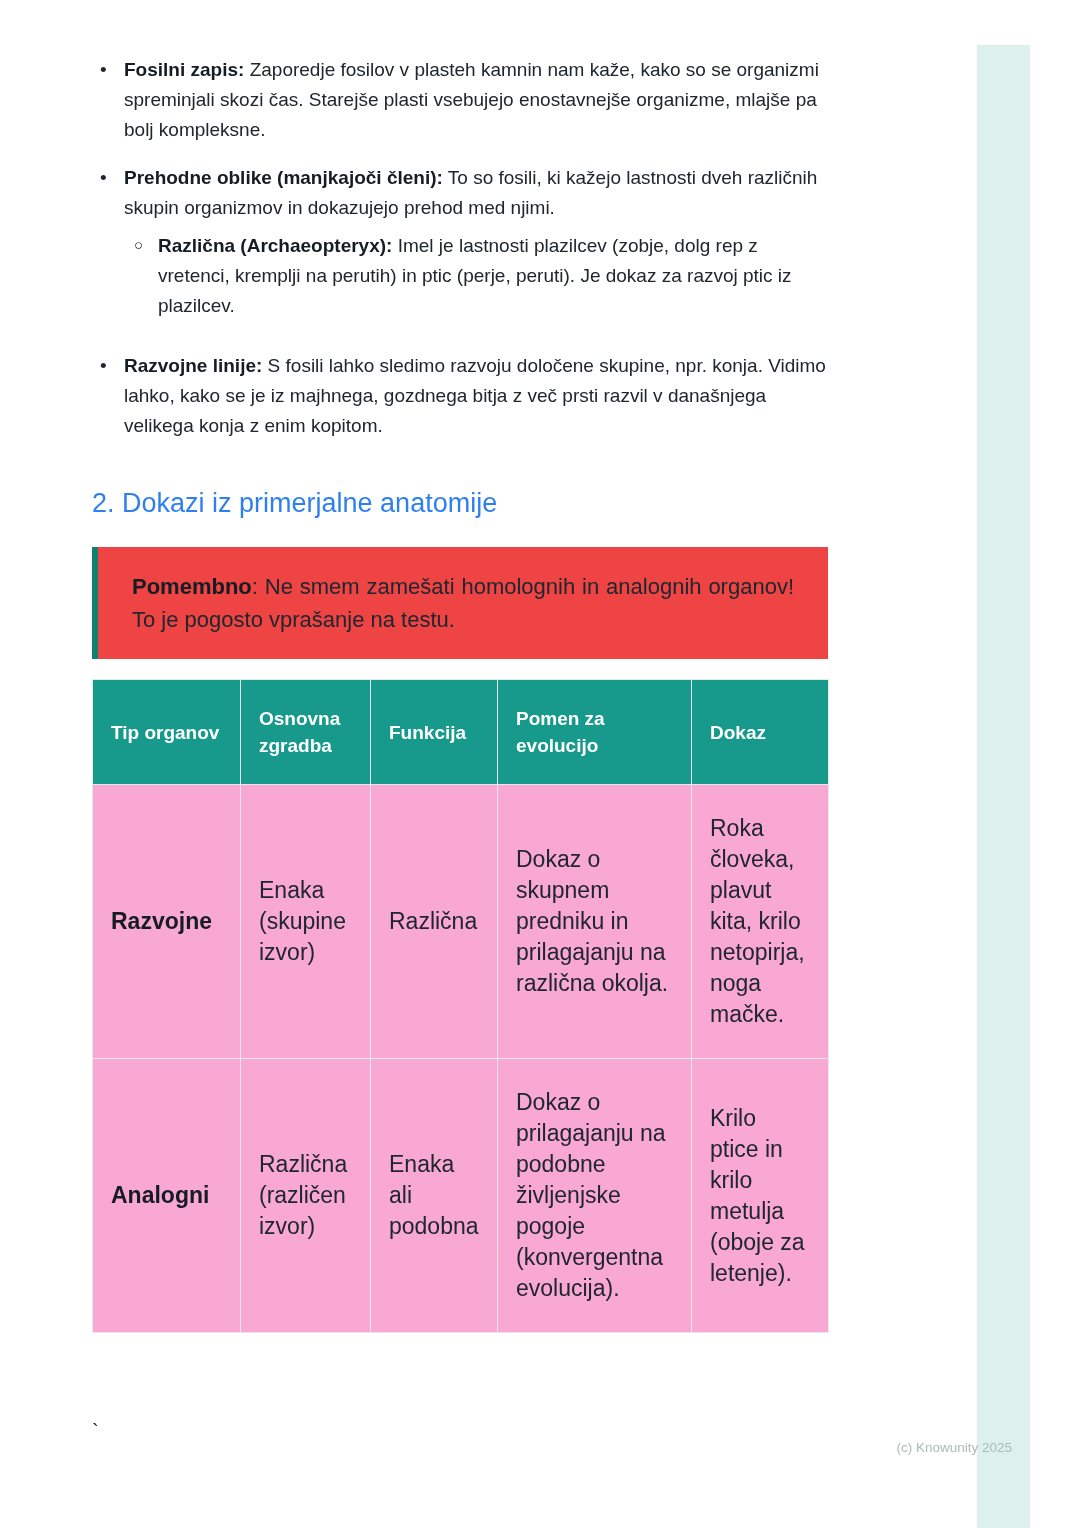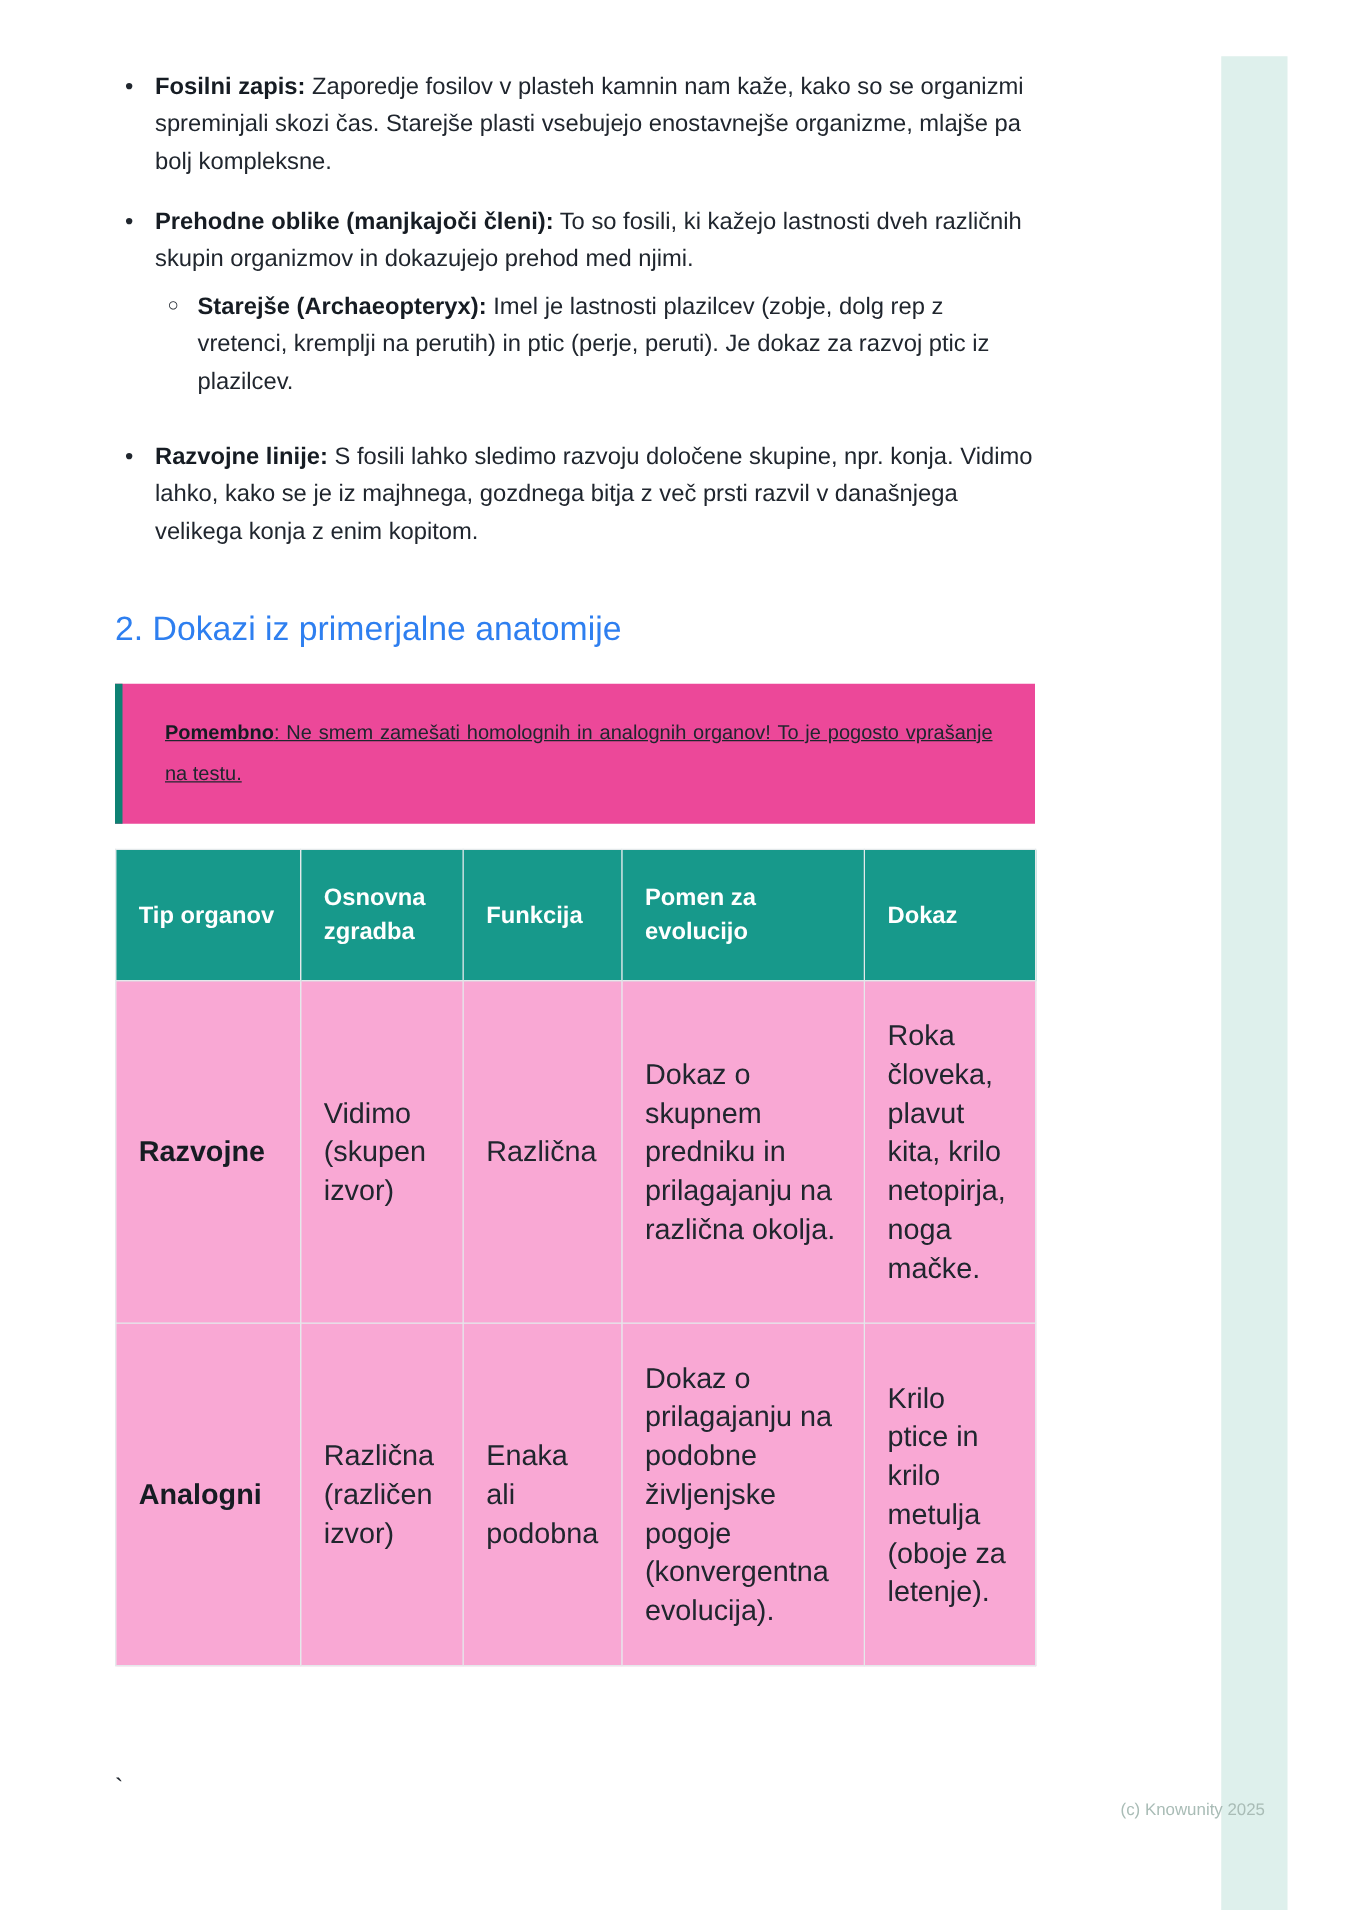--- a/index.html
+++ b/index.html
@@ -56,28 +56,27 @@
     line-height:32px;
   }
   .intro {
     margin-top:26px;
     font-size:19px;
     line-height:30px;
   }
   
   .callout {
     margin-top:28px;
-    background:#ec4899;
+    background:#ef4444;
     border-left:6px solid #0e8173;
     padding:23px 34px 23px 34px;
-    font-size:16px;
+    font-size:22px;
     line-height:33px;
     text-align:justify;
     box-sizing:border-box;
-    text-decoration:underline;
   }
   
   table.compare {
     margin-top:20px;
     width:736px;
     border-collapse:collapse;
     table-layout:fixed;
   }
   table.compare th, table.compare td {
     border:1px solid #e4e9eb;
@@ -134,21 +133,21 @@
       <div class="bullet">
         <span class="marker">•</span>
         <span><b>Fosilni zapis:</b> <span>Zaporedje fosilov v plasteh kamnin nam kaže, kako so se organizmi spreminjali skozi čas. Starejše plasti vsebujejo enostavnejše organizme, mlajše pa bolj kompleksne.</span></span>
       </div>
 
       <div class="bullet">
         <span class="marker">•</span>
         <span><b>Prehodne oblike (manjkajoči členi):</b> <span>To so fosili, ki kažejo lastnosti dveh različnih skupin organizmov in dokazujejo prehod med njimi.</span></span>
         <div class="sub-bullet">
           <span class="marker">○</span>
-          <span><b>Starejše (Archaeopteryx):</b> <span>Imel je lastnosti plazilcev (zobje, dolg rep z vretenci, kremplji na perutih) in ptic (perje, peruti). Je dokaz za razvoj ptic iz plazilcev.</span></span>
+          <span><b>Različna (Archaeopteryx):</b> <span>Imel je lastnosti plazilcev (zobje, dolg rep z vretenci, kremplji na perutih) in ptic (perje, peruti). Je dokaz za razvoj ptic iz plazilcev.</span></span>
         </div>
       </div>
 
       <div class="bullet bullet-razvojne">
         <span class="marker">•</span>
         <span><b>Razvojne linije:</b> <span>S fosili lahko sledimo razvoju določene skupine, npr. konja. Vidimo lahko, kako se je iz majhnega, gozdnega bitja z več prsti razvil v današnjega velikega konja z enim kopitom.</span></span>
       </div>
 
     </div>
 
@@ -172,21 +171,21 @@
           <th>Tip organov</th>
           <th>Osnovna zgradba</th>
           <th>Funkcija</th>
           <th>Pomen za evolucijo</th>
           <th>Dokaz</th>
         </tr>
       </thead>
       <tbody>
         <tr>
           <td class="tip-cell">Razvojne</td>
-          <td>Vidimo (skupen izvor)</td>
+          <td>Enaka (skupine izvor)</td>
           <td>Različna</td>
           <td>Dokaz o skupnem predniku in prilagajanju na različna okolja.</td>
           <td>Roka človeka, plavut kita, krilo netopirja, noga mačke.</td>
         </tr>
         <tr>
           <td class="tip-cell">Analogni</td>
           <td>Različna (različen izvor)</td>
           <td>Enaka ali podobna</td>
           <td>Dokaz o prilagajanju na podobne življenjske pogoje (konvergentna evolucija).</td>
           <td>Krilo ptice in krilo metulja (oboje za letenje).</td>

